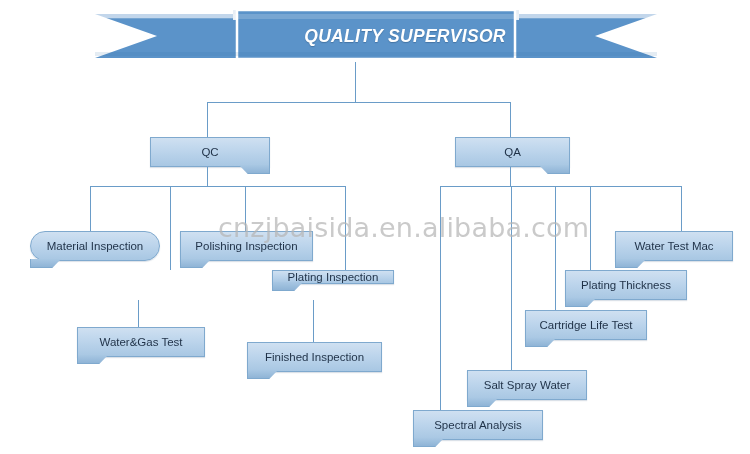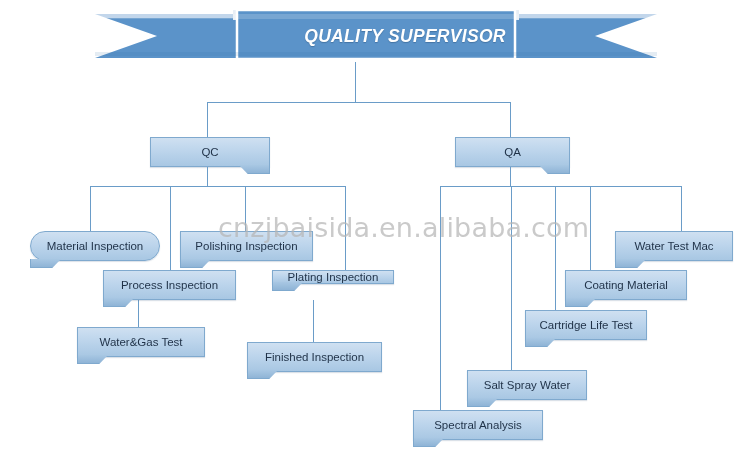--- a/index.html
+++ b/index.html
@@ -114,23 +114,20 @@
   <div class="ln v" style="left:345px;top:186px;height:84px;"></div>
 
   <div class="ln v" style="left:138px;top:300px;height:42px;"></div>
 
   <div class="ln v" style="left:313px;top:300px;height:42px;"></div>
 
   <div class="node fold-l" style="left:30px;top:231px;width:130px;height:30px;border-radius:15px;">
     <span>Material Inspection</span>
   </div>
 
-  <div class="node fold-l" style="left:103px;top:270px;width:133px;height:30px;">
-    <span>Process Inspection</span>
-  </div>
 
   <div class="node fold-l" style="left:77px;top:327px;width:128px;height:30px;">
     <span>Water&amp;Gas Test</span>
   </div>
 
   <div class="node fold-l" style="left:180px;top:231px;width:133px;height:30px;">
     <span>Polishing Inspection</span>
   </div>
 
   <div class="node fold-l" style="left:272px;top:270px;width:122px;height:14px;">
@@ -147,21 +144,21 @@
   <div class="ln v" style="left:511px;top:186px;height:184px;"></div>
   <div class="ln v" style="left:555px;top:186px;height:124px;"></div>
   <div class="ln v" style="left:590px;top:186px;height:84px;"></div>
   <div class="ln v" style="left:681px;top:186px;height:45px;"></div>
 
   <div class="node fold-l" style="left:615px;top:231px;width:118px;height:30px;">
     <span>Water Test Mac</span>
   </div>
 
   <div class="node fold-l" style="left:565px;top:270px;width:122px;height:30px;">
-    <span>Coating Material</span>
+    <span>Plating Thickness</span>
   </div>
 
   <div class="node fold-l" style="left:525px;top:310px;width:122px;height:30px;">
     <span>Cartridge Life Test</span>
   </div>
 
   <div class="node fold-l" style="left:467px;top:370px;width:120px;height:30px;">
     <span>Salt Spray Water</span>
   </div>
 

